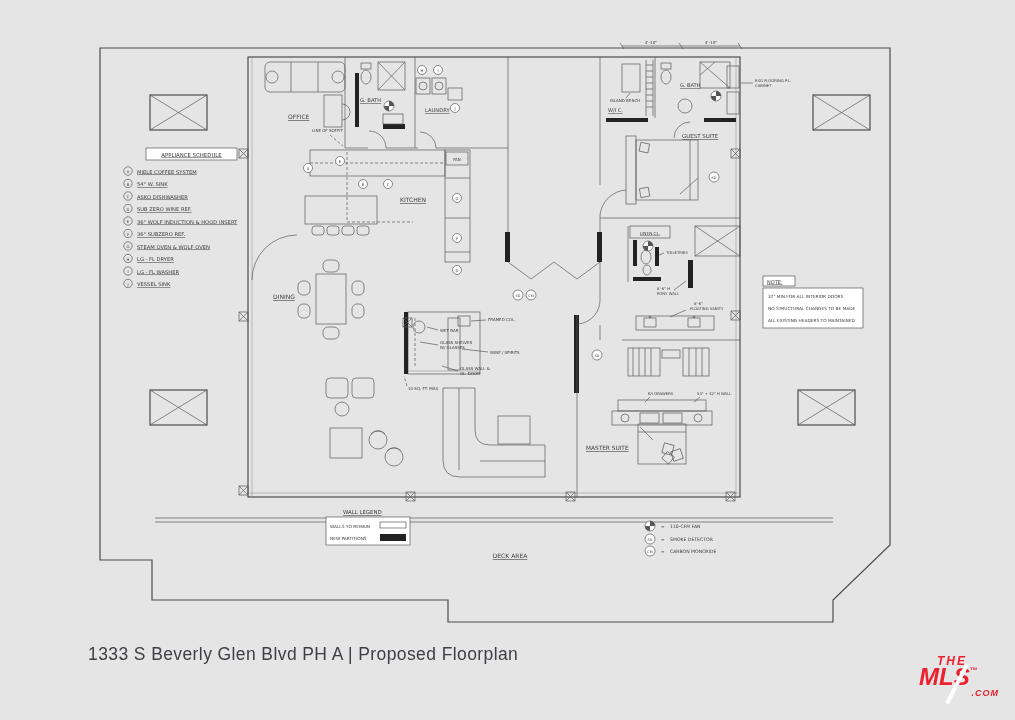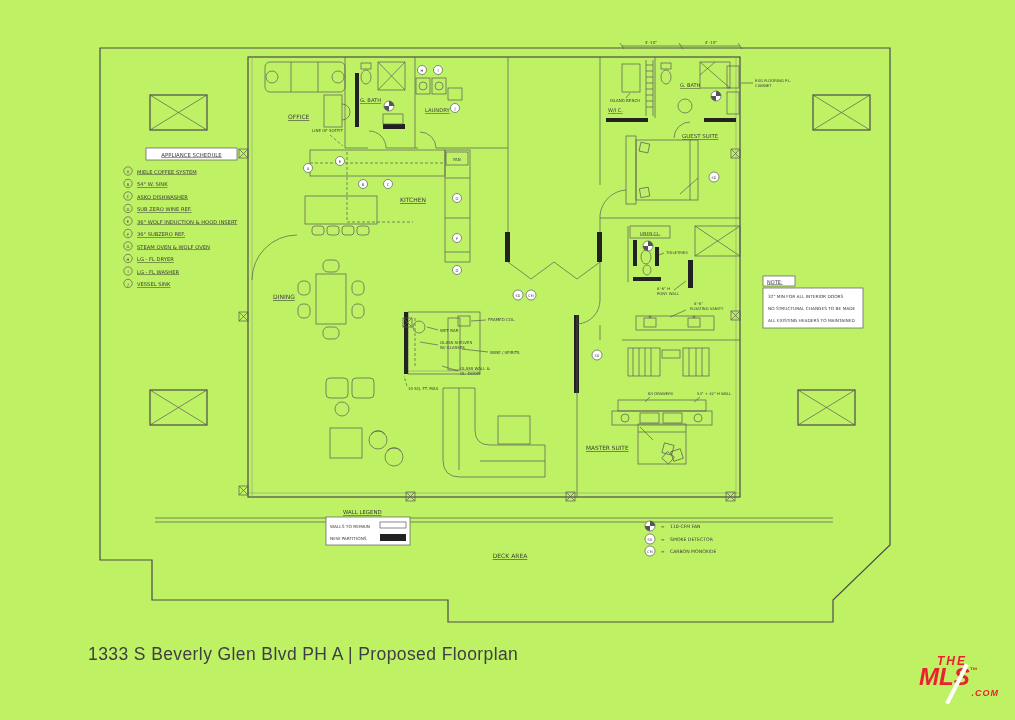--- a/index.html
+++ b/index.html
@@ -1,16 +1,16 @@
 <!DOCTYPE html>
 <html><head>
 <meta charset="utf-8">
 <style>
   html,body{margin:0;padding:0;background:#ffffff;}
-  .canvas{position:relative;width:1015px;height:720px;background:#bef264;overflow:hidden;
+  .canvas{position:relative;width:1015px;height:720px;background:#e5e5e5;overflow:hidden;
           font-family:"DejaVu Sans",sans-serif;}
   svg{position:absolute;left:0;top:0;}
   
   .s{stroke:#5a5a5a;fill:none;stroke-width:.7;}
   .s2{stroke:#4c4c4c;fill:none;stroke-width:1.2;}
   .sl{stroke:#8b8b8b;fill:none;stroke-width:.5;}
   .blk{fill:#222;stroke:none;}
   .wht{fill:#fff;stroke:#5a5a5a;stroke-width:.7;}
   .dash{stroke-dasharray:3 2;}
   .t{font-family:"DejaVu Sans",sans-serif;fill:#3c3c3c;}

